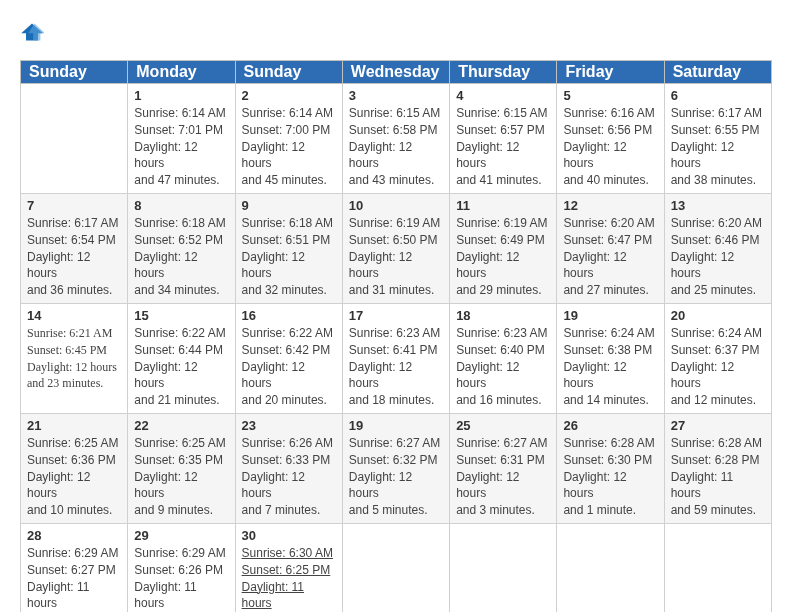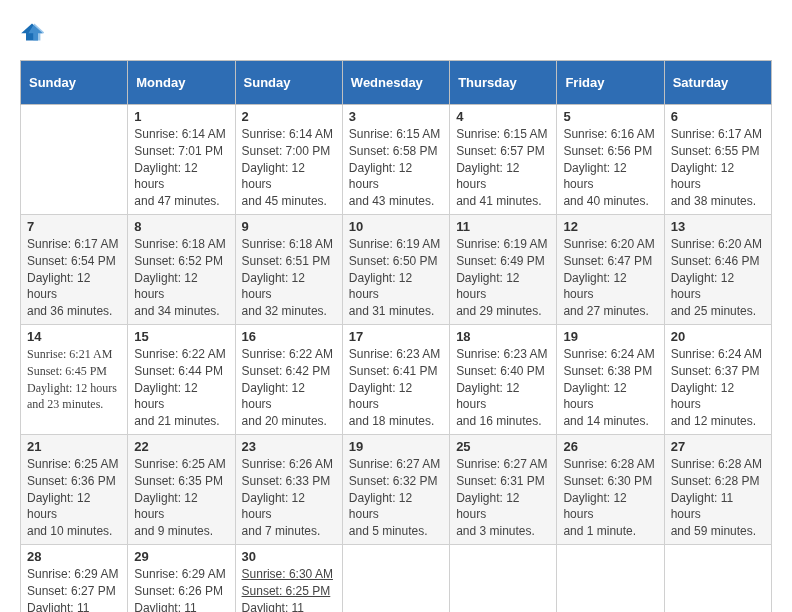--- a/index.html
+++ b/index.html
@@ -49,22 +49,22 @@
     }
     table {
       width: 100%;
       border-collapse: collapse;
       table-layout: fixed;
     }
     thead tr th {
       background-color: #2e6db4;
       color: #fff;
       text-align: left;
-      padding: 14px 8px;
-      font-size: 13px;
+      padding: 2px 8px;
+      font-size: 16px;
       font-weight: bold;
       border: 1px solid #c0c0c0;
     }
     tbody tr td {
       vertical-align: top;
       padding: 4px 6px;
       font-size: 10.5px;
       color: #333;
       border: 1px solid #d0d0d0;
       height: 80px;

